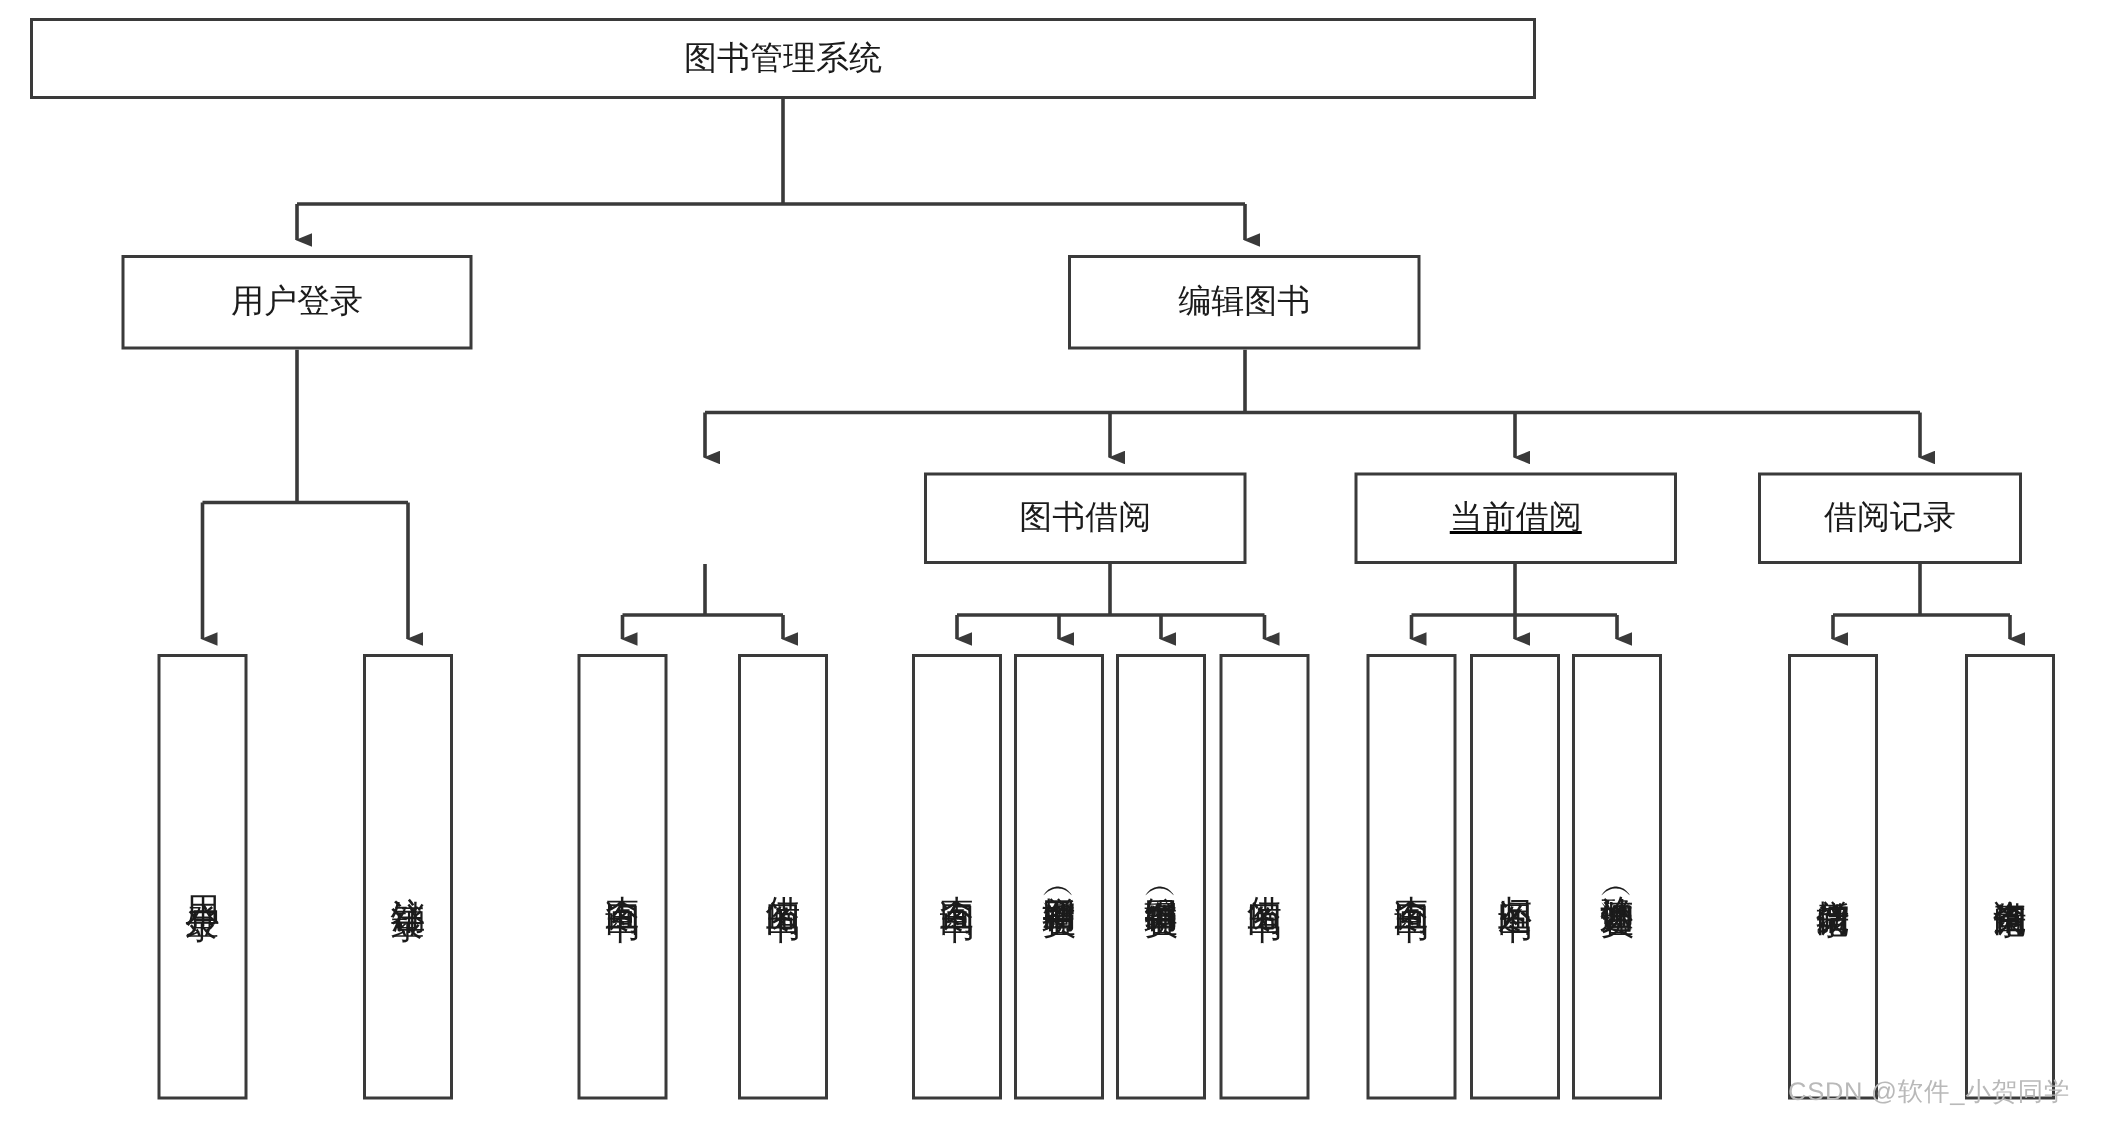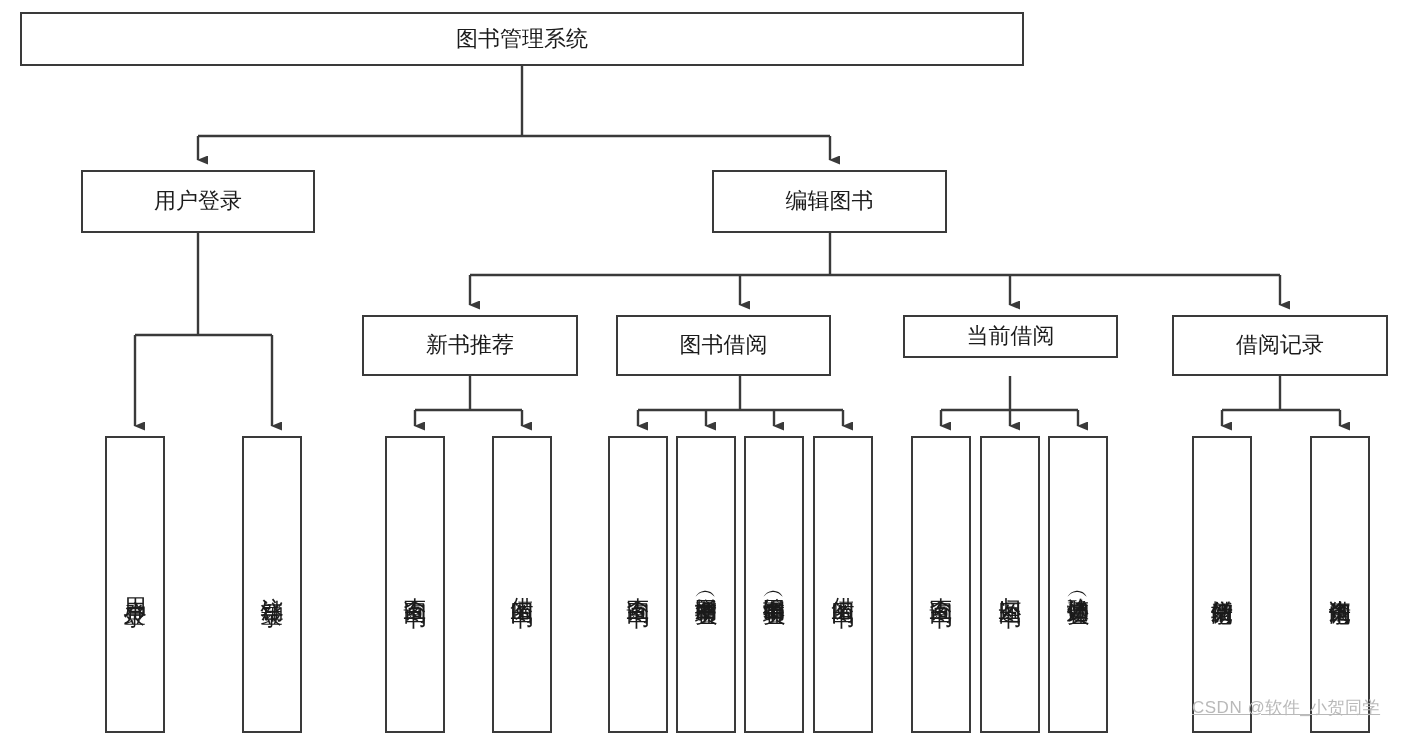--- a/index.html
+++ b/index.html
@@ -140,30 +140,27 @@
     <span class="node-label">图书管理系统</span>
   </div>
 
   <div class="node-box node-h" style="left:81px; top:170px; width:234px; height:63px;">
     <span class="node-label">用户登录</span>
   </div>
   <div class="node-box node-h" style="left:712px; top:170px; width:235px; height:63px;">
     <span class="node-label">编辑图书</span>
   </div>
 
-  <div class="node-box node-h" style="left:362px; top:315px; width:216px; height:61px;">
-    <span class="node-label">新书推荐</span>
-  </div>
   <div class="node-box node-h" style="left:616px; top:315px; width:215px; height:61px;">
     <span class="node-label">图书借阅</span>
   </div>
-  <div class="node-box node-h" style="left:903px; top:315px; width:215px; height:43px;">
+  <div class="node-box node-h" style="left:903px; top:315px; width:215px; height:61px;text-decoration:underline;">
     <span class="node-label">当前借阅</span>
   </div>
-  <div class="node-box node-h" style="left:1172px; top:315px; width:216px; height:61px;">
+  <div class="node-box node-h" style="left:1172px; top:315px; width:176px; height:61px;">
     <span class="node-label">借阅记录</span>
   </div>
 
   <div class="node-box node-v" style="left:105px; top:436px; width:60px; height:297px;">
     <span class="node-label">用户登录</span>
   </div>
   <div class="node-box node-v" style="left:242px; top:436px; width:60px; height:297px;">
     <span class="node-label">注销登录</span>
   </div>
 
@@ -197,15 +194,15 @@
     <span class="node-label">确认归还（管理员）</span>
   </div>
 
   <div class="node-box node-v tight" style="left:1192px; top:436px; width:60px; height:297px;">
     <span class="node-label">新增借阅记录</span>
   </div>
   <div class="node-box node-v tight" style="left:1310px; top:436px; width:60px; height:297px;">
     <span class="node-label">查询借阅记录</span>
   </div>
 
-  <div class="watermark" style="left:1192px; top:696px;text-decoration:underline;">CSDN @软件_小贺同学</div>
+  <div class="watermark" style="left:1192px; top:716px;">CSDN @软件_小贺同学</div>
 
 </div>
 
 </body></html>

